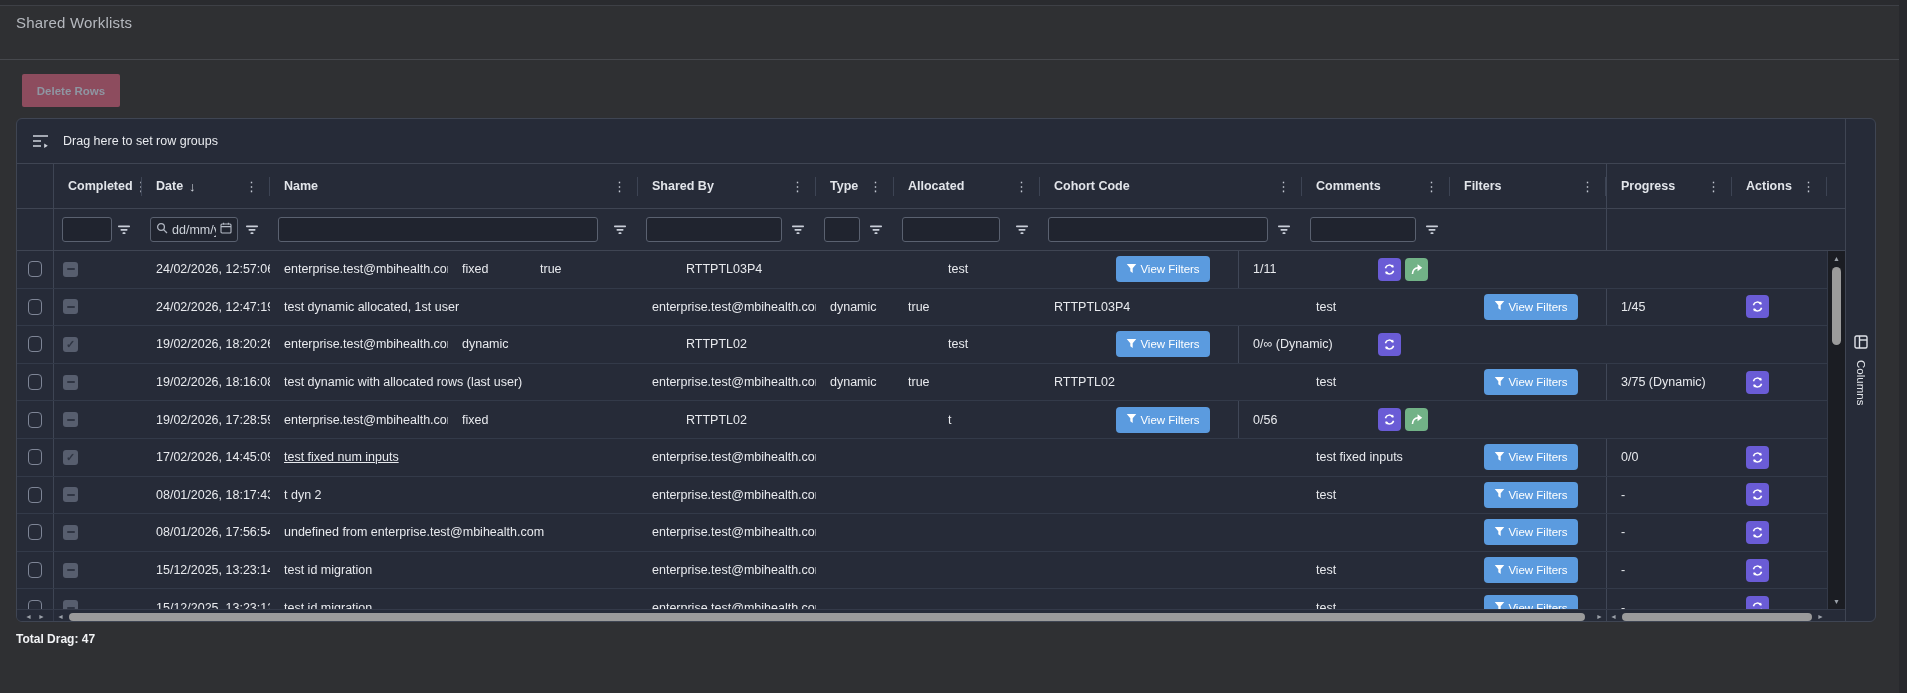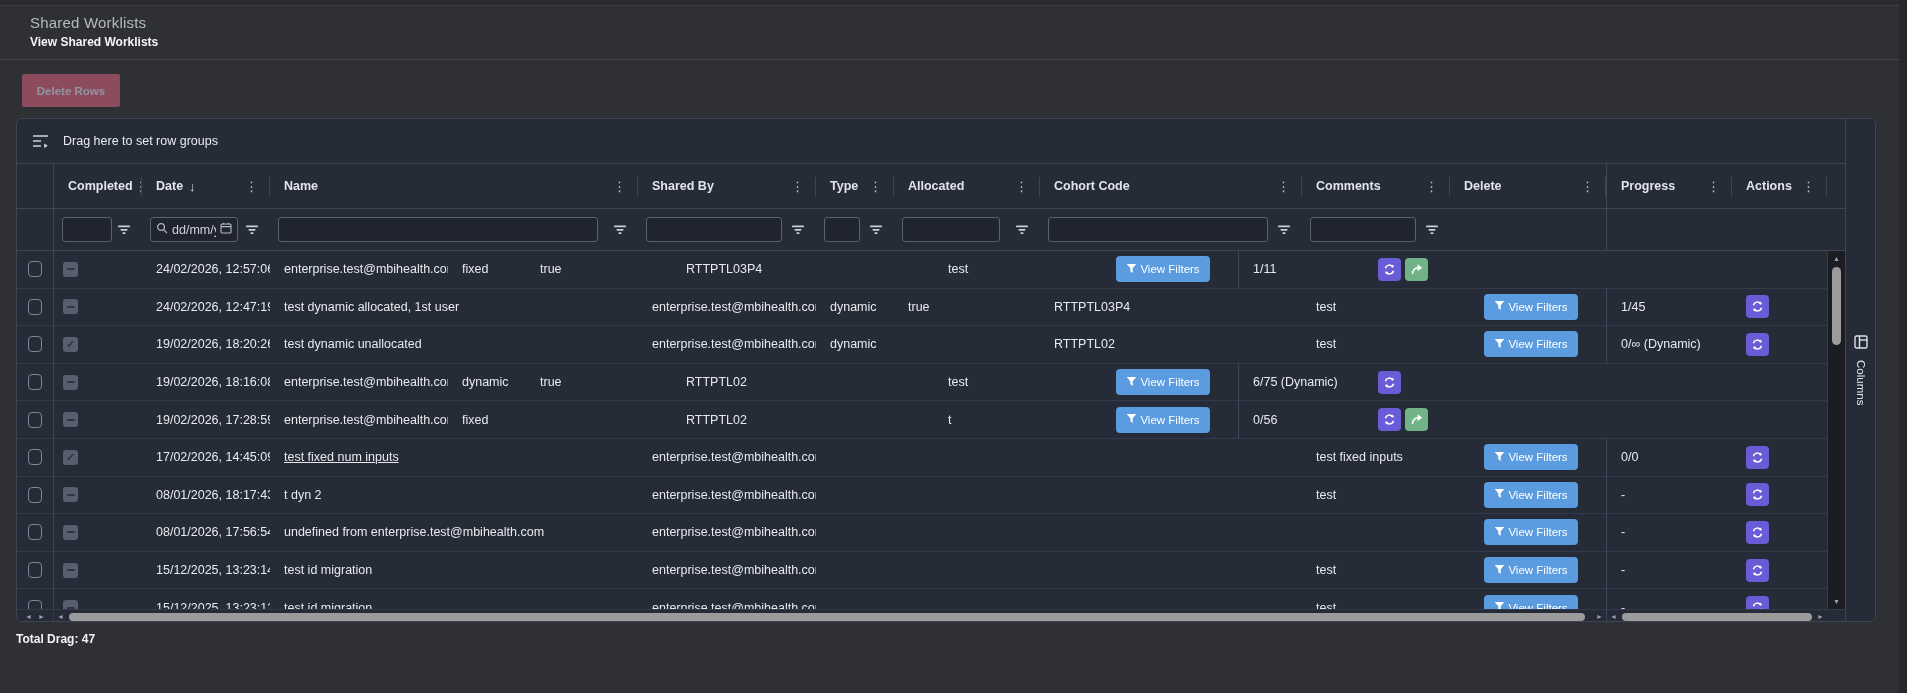--- a/index.html
+++ b/index.html
@@ -8,21 +8,21 @@
     background:#2f3033;
     font-family:"Liberation Sans", sans-serif;
     color:#e8eaee;
     overflow:hidden;
     position:relative;
   }
   .top-strip { height:6px; width:100%; background:#2a2b2f; border-bottom:1px solid #3e4046; }
   .win-scroll-strip { position:absolute; top:0; right:0; width:8px; height:693px; background:#28292d; }
 
   
-  .page-header { padding:8px 0 0 30px; height:54px; border-bottom:1px solid #46484d; }
+  .page-header { padding:8px 0 0 16px; height:54px; border-bottom:1px solid #46484d; }
   .page-title { font-size:15px; color:#b6b9bf; letter-spacing:.2px; }
   .page-subtitle { font-size:12px; font-weight:bold; color:#f4f5f7; margin-top:4px; }
 
   
   .toolbar { padding:14px 0 11px 22px; }
   .delete-btn {
     background:#8d4c5e; color:#8f96a2; font-weight:bold; font-size:11.5px;
     border:none; border-radius:2px; width:98px; height:33px; cursor:default;
     font-family:"Liberation Sans", sans-serif;
   }
@@ -108,21 +108,20 @@
 
   .status-bar { margin:10px 0 0 16px; font-size:12px; font-weight:bold; color:#f2f3f5; }
 </style>
 </head>
 <body>
 
 <div class="top-strip"></div>
 
 <div class="page-header">
   <div class="page-title">Shared Worklists</div>
-  <div class="page-subtitle">View Shared Worklists</div>
 </div>
 
 <div class="toolbar">
   <button class="delete-btn">Delete Rows</button>
 </div>
 
 <div class="grid-card">
   <div class="grid-main">
 
     <div class="rowgroup-bar">
@@ -168,21 +167,21 @@
         </div>
         <div class="hcell c-cohort-code" style="width: 262px;">
           <span class="hlabel">Cohort Code</span>
           <span class="hmenu">⋮</span>
         </div>
         <div class="hcell c-comments" style="width: 148px;">
           <span class="hlabel">Comments</span>
           <span class="hmenu">⋮</span>
         </div>
         <div class="hcell c-filters" style="width: 156px;">
-          <span class="hlabel">Delete</span>
+          <span class="hlabel">Filters</span>
           <span class="hmenu">⋮</span>
         </div>
         <div class="hcell c-progress c-progress" style="width: 126px;">
           <span class="hlabel">Progress</span>
           <span class="hmenu">⋮</span>
         </div>
         <div class="hcell c-actions" style="width: 95px;">
           <span class="hlabel">Actions</span>
           <span class="hmenu">⋮</span>
         </div>
@@ -378,21 +377,20 @@
           <div class="grow">
             <div class="gcell c-select c-select" style="width: 37px;">
               <div class="rowcheck"></div>
             </div>
             <div class="gcell c-completed" style="width: 88px;">
               <div class="cbox">
                 <span class="chk">✓</span>
               </div>
             </div>
             <div class="gcell c-date" style="width: 128px;">19/02/2026, 18:20:26</div>
-            <div class="gcell c-name" style="width: 368px;">test dynamic unallocated</div>
             <div class="gcell c-shared-by" style="width: 178px;">enterprise.test@mbihealth.com</div>
             <div class="gcell c-type" style="width: 78px;">dynamic</div>
             <div class="gcell c-allocated" style="width: 146px;"></div>
             <div class="gcell c-cohort-code" style="width: 262px;">RTTPTL02</div>
             <div class="gcell c-comments" style="width: 148px;">test</div>
             <div class="gcell c-filters c-filters" style="width: 156px;">
               <button class="vf-btn">
                 <span><svg width="11" height="11" viewBox="0 0 12 12">
                     <path d="M0.8 1h10.4L7.3 5.8v5.2L4.7 9V5.8z" fill="#fff"></path>
                   </svg></span>
@@ -418,34 +416,35 @@
           <div class="grow">
             <div class="gcell c-select c-select" style="width: 37px;">
               <div class="rowcheck"></div>
             </div>
             <div class="gcell c-completed" style="width: 88px;">
               <div class="cbox">
                 <span class="dash"></span>
               </div>
             </div>
             <div class="gcell c-date" style="width: 128px;">19/02/2026, 18:16:08</div>
+            <div class="gcell c-name" style="width: 368px;">test dynamic with allocated rows (last user)</div>
             <div class="gcell c-shared-by" style="width: 178px;">enterprise.test@mbihealth.com</div>
             <div class="gcell c-type" style="width: 78px;">dynamic</div>
             <div class="gcell c-allocated" style="width: 146px;">true</div>
             <div class="gcell c-cohort-code" style="width: 262px;">RTTPTL02</div>
             <div class="gcell c-comments" style="width: 148px;">test</div>
             <div class="gcell c-filters c-filters" style="width: 156px;">
               <button class="vf-btn">
                 <span><svg width="11" height="11" viewBox="0 0 12 12">
                     <path d="M0.8 1h10.4L7.3 5.8v5.2L4.7 9V5.8z" fill="#fff"></path>
                   </svg></span>
                 <span>View Filters</span>
               </button>
             </div>
-            <div class="gcell c-progress c-progress" style="width: 126px;">6/75 (Dynamic)</div>
+            <div class="gcell c-progress c-progress" style="width: 126px;">3/75 (Dynamic)</div>
             <div class="gcell c-actions" style="width: 95px;">
               <button class="act-btn act-refresh">
                 <span style="display: flex;">
                   <svg width="13" height="13" viewBox="0 0 16 16">
                     <g stroke="#fff" stroke-width="1.8" fill="none">
                       <path d="M13 9.6a5.1 5.1 0 0 1-9.4 1.2"></path>
                       <path d="M3 6.4a5.1 5.1 0 0 1 9.4-1.2"></path>
                     </g>
                     <path d="M12.4 1.8l.7 3.8-3.7-.8z" fill="#fff"></path>
                     <path d="M3.6 14.2l-.7-3.8 3.7.8z" fill="#fff"></path>

